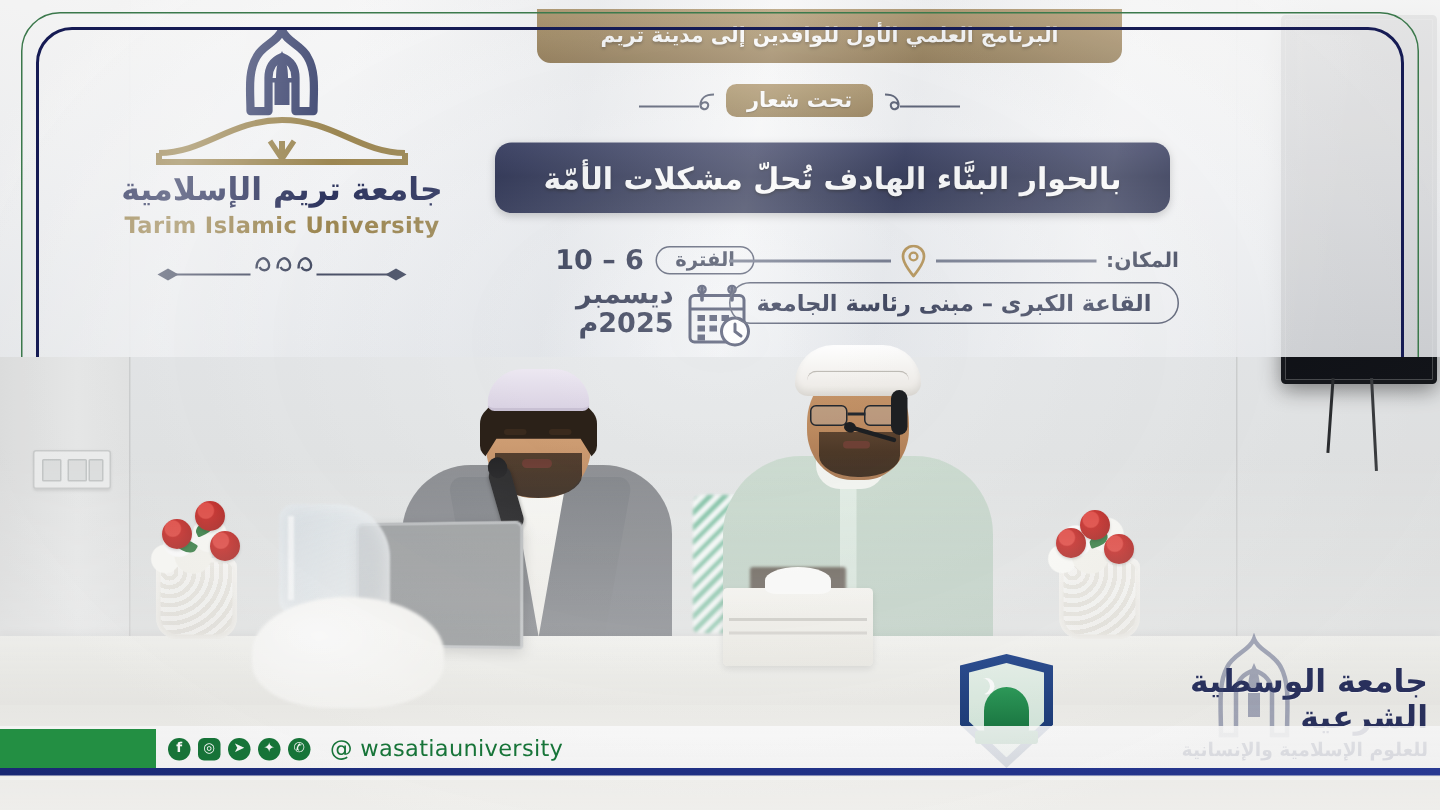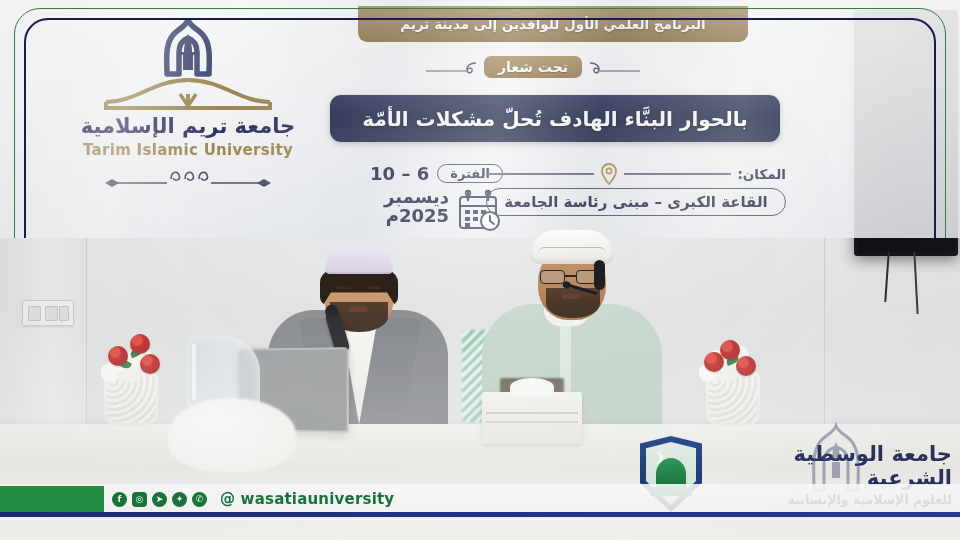--- a/index.html
+++ b/index.html
@@ -430,21 +430,21 @@
     position:absolute;left:112px;top:488px;height:22px;
     display:flex;align-items:center;gap:5px;
   }
   .si{
     width:15px;height:15px;border-radius:50%;
     background:#17783a;display:flex;align-items:center;justify-content:center;
     color:#fff;font-size:9px;font-weight:700;line-height:1;
   }
   .si.sq{border-radius:4px;}
   .handle{
-    margin-left:8px;color:#17783a;font-size:15px;font-weight:700;letter-spacing:.2px;
+    margin-left:8px;color:#17783a;font-size:15px;font-weight:400;letter-spacing:.2px;
   }
   .ghost-email{
     position:absolute;left:360px;top:487px;
     color:rgba(255,255,255,.86);font-size:21px;font-weight:700;letter-spacing:.5px;
     text-shadow:0 1px 2px rgba(120,120,120,.35);
     white-space:nowrap;
   }
   .navy-rule{
     position:absolute;left:0;top:512px;width:960px;height:5px;
     background:linear-gradient(90deg,#1b2a7a 0%,#24358f 70%,#2a3c99 100%);

